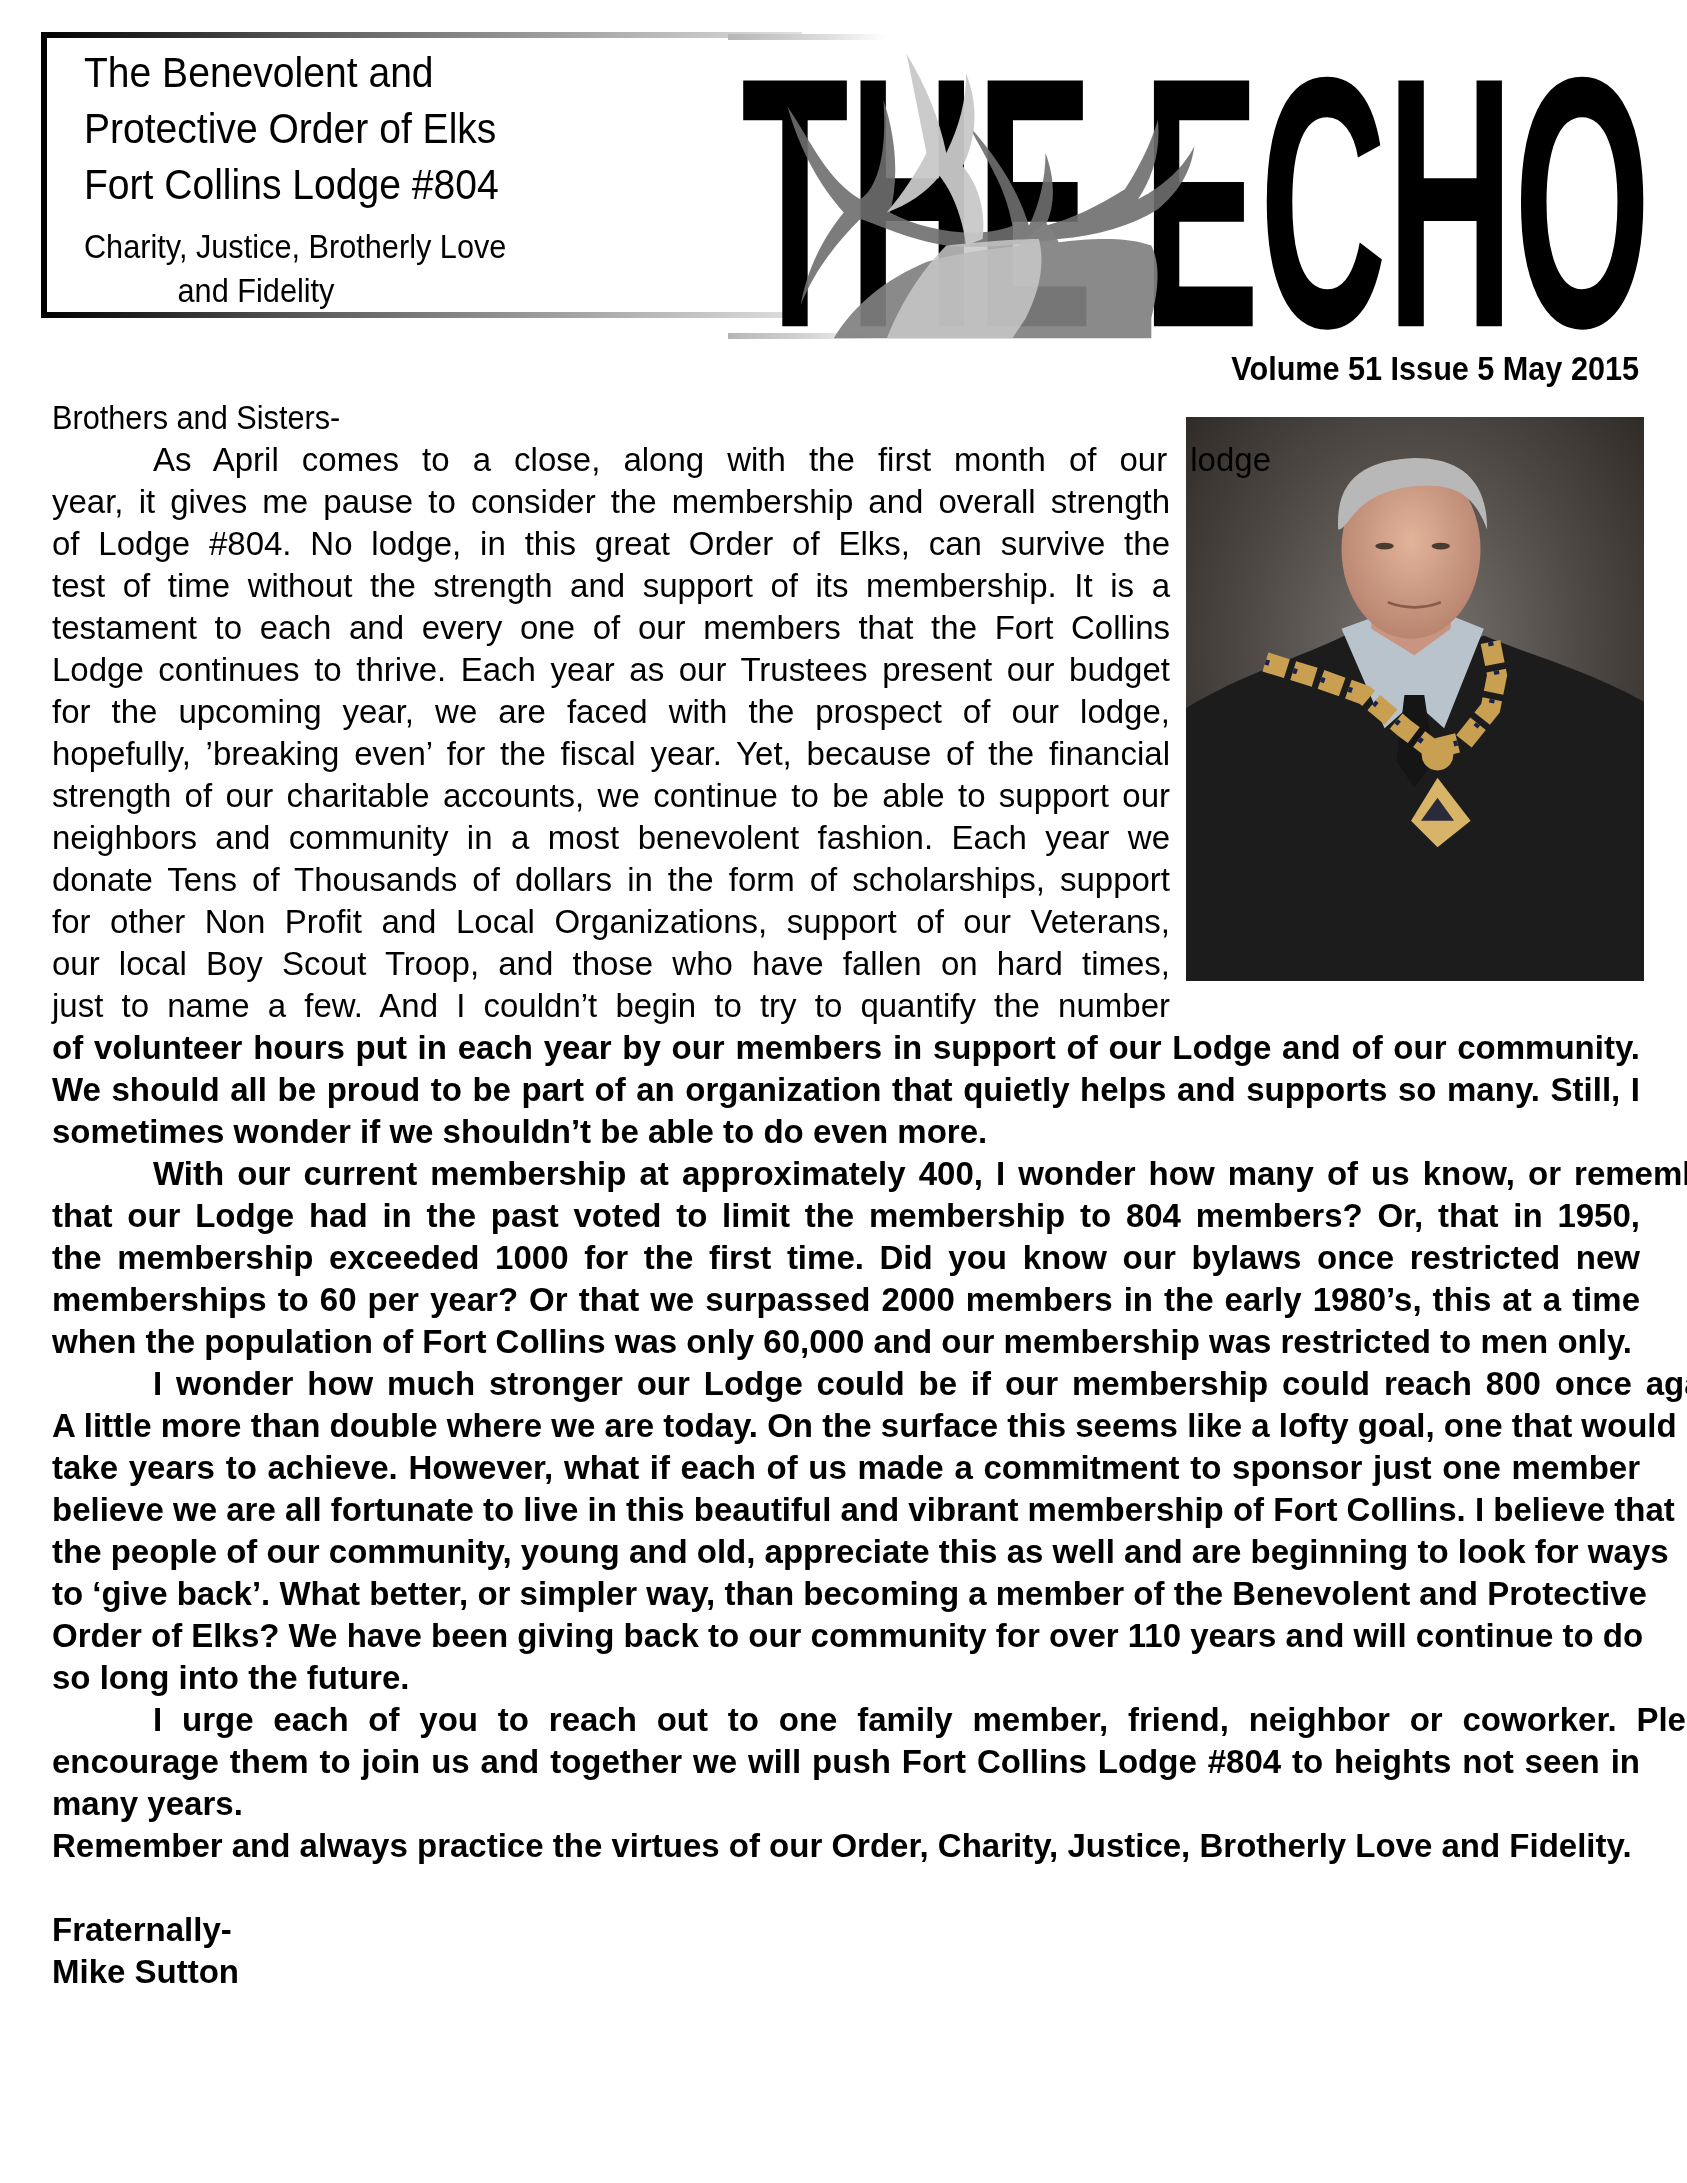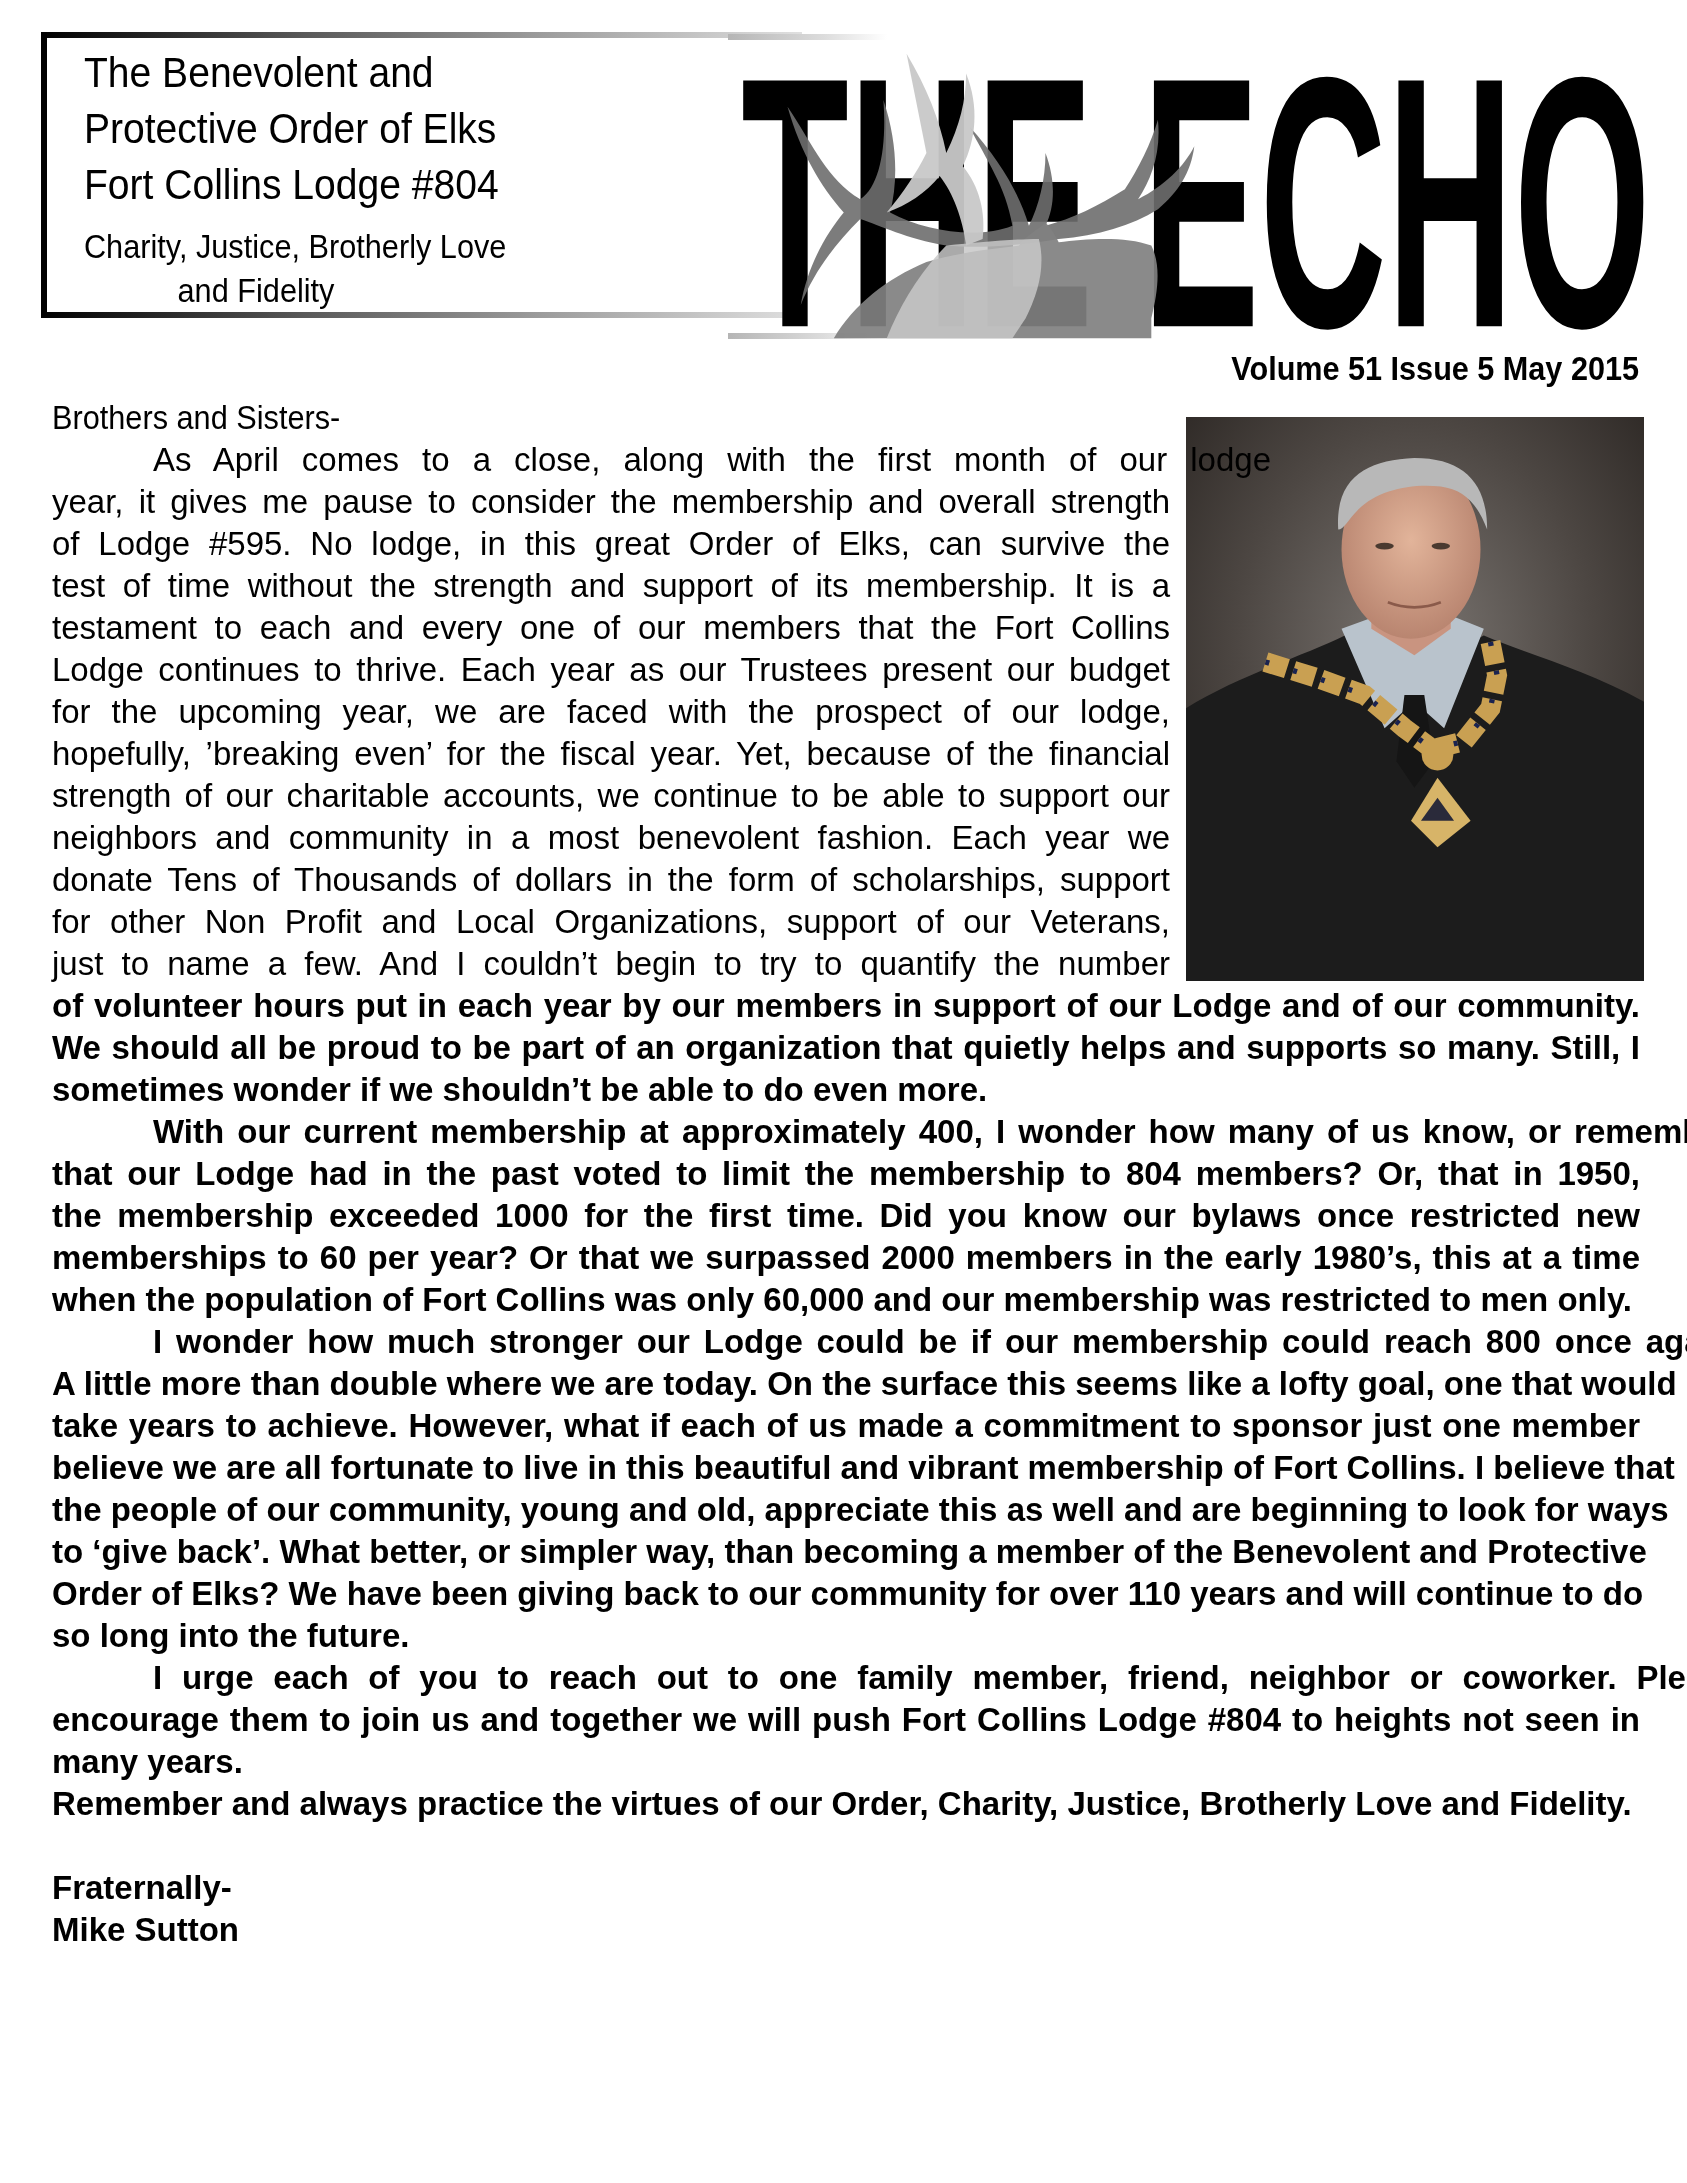--- a/index.html
+++ b/index.html
@@ -124,30 +124,31 @@
     <path d="M380 575 L405 610 L355 610 Z" fill="#2a2a3a"></path>
   </svg>
 </div>
 
 <div class="letter">
   <p class="line last narrow-line"><span class="txt">Brothers and Sisters-</span></p>
 
   <div>
     <span class="line narrow-line indent">As April comes to a close, along with the first month of our lodge</span>
     <span class="line narrow-line">year, it gives me pause to consider the membership and overall strength</span>
-    <span class="line narrow-line">of Lodge #595.  No lodge, in this great Order of Elks, can survive the</span>
+    <span class="line narrow-line">of Lodge #804.  No lodge, in this great Order of Elks, can survive the</span>
     <span class="line narrow-line">test of time without the strength and support of its membership.  It is a</span>
     <span class="line narrow-line">testament to each and every one of our members that the Fort Collins</span>
     <span class="line narrow-line">Lodge continues to thrive.  Each year as our Trustees present our budget</span>
     <span class="line narrow-line">for the upcoming year, we are faced with the prospect of our lodge,</span>
     <span class="line narrow-line">hopefully, ’breaking even’ for the fiscal year.  Yet, because of the financial</span>
     <span class="line narrow-line">strength of our charitable accounts, we continue to be able to support our</span>
     <span class="line narrow-line">neighbors and community in a most benevolent fashion.  Each year we</span>
     <span class="line narrow-line">donate Tens of Thousands of dollars in the form of scholarships, support</span>
     <span class="line narrow-line">for other Non Profit and Local Organizations, support of our Veterans,</span>
+    <span class="line narrow-line">our local Boy Scout Troop, and those who have fallen on hard times,</span>
     <span class="line narrow-line">just to name a few.  And I couldn’t begin to try to quantify the number</span>
     <span class="line full-line">of volunteer hours put in each year by our members in support of our Lodge and of our community.</span>
     <span class="line full-line">We should all be proud to be part of an organization that quietly helps and supports so many.  Still, I</span>
     <span class="line full-line last">sometimes wonder if we shouldn’t be able to do even more.</span>
   </div>
 
   <div>
     <span class="line full-line indent">With our current membership at approximately 400, I wonder how many of us know, or remember,</span>
     <span class="line full-line">that our Lodge had in the past voted to limit the membership to 804 members?  Or, that in 1950,</span>
     <span class="line full-line">the membership exceeded 1000 for the first time.  Did you know our bylaws once restricted new</span>

